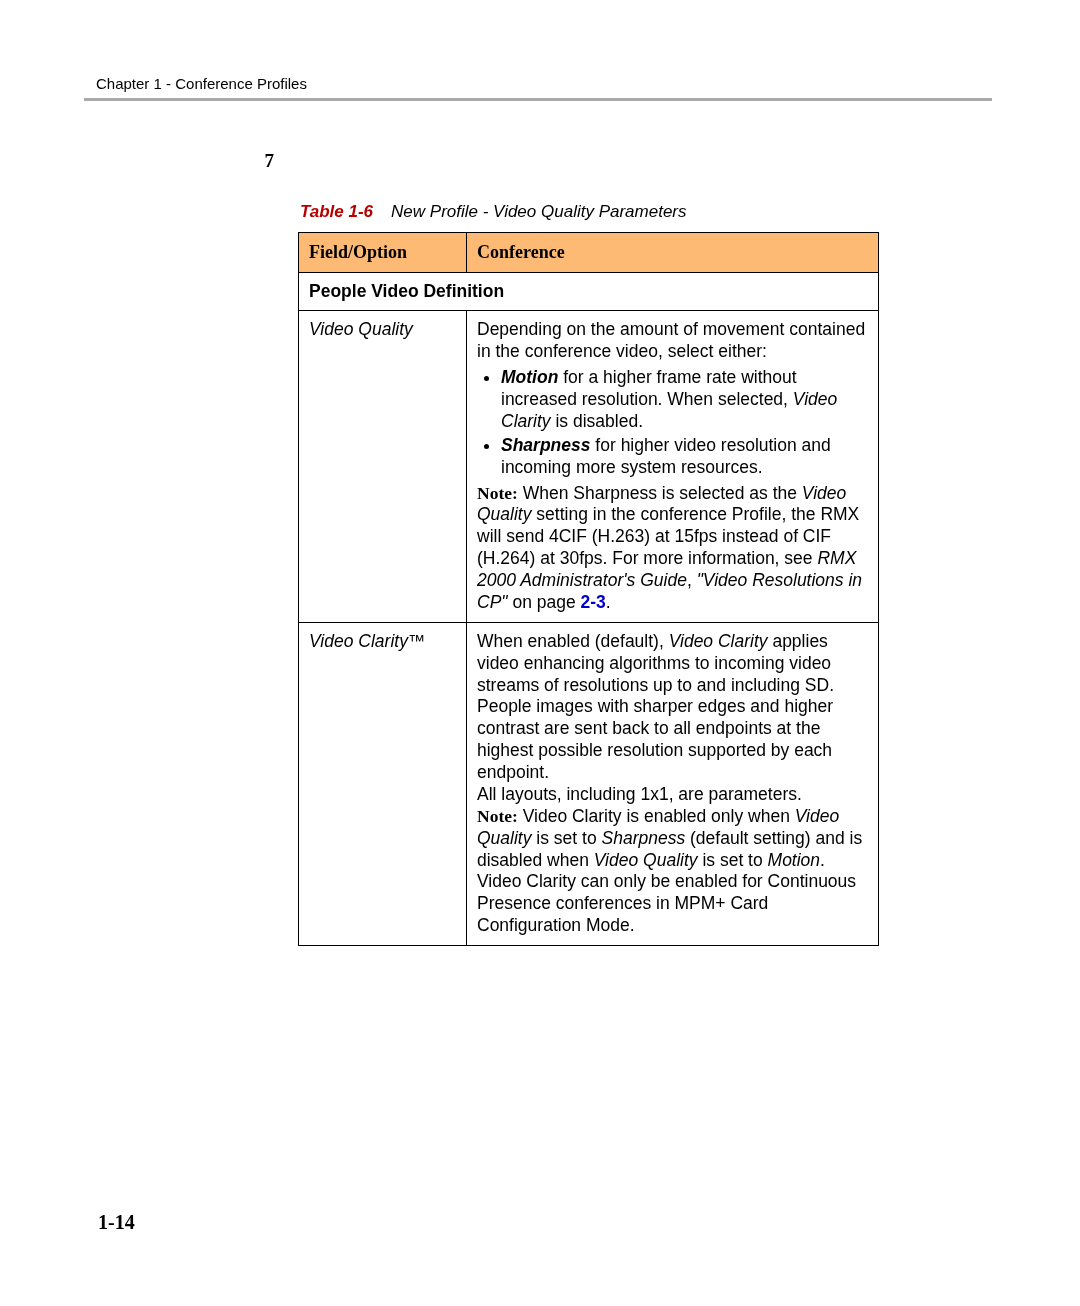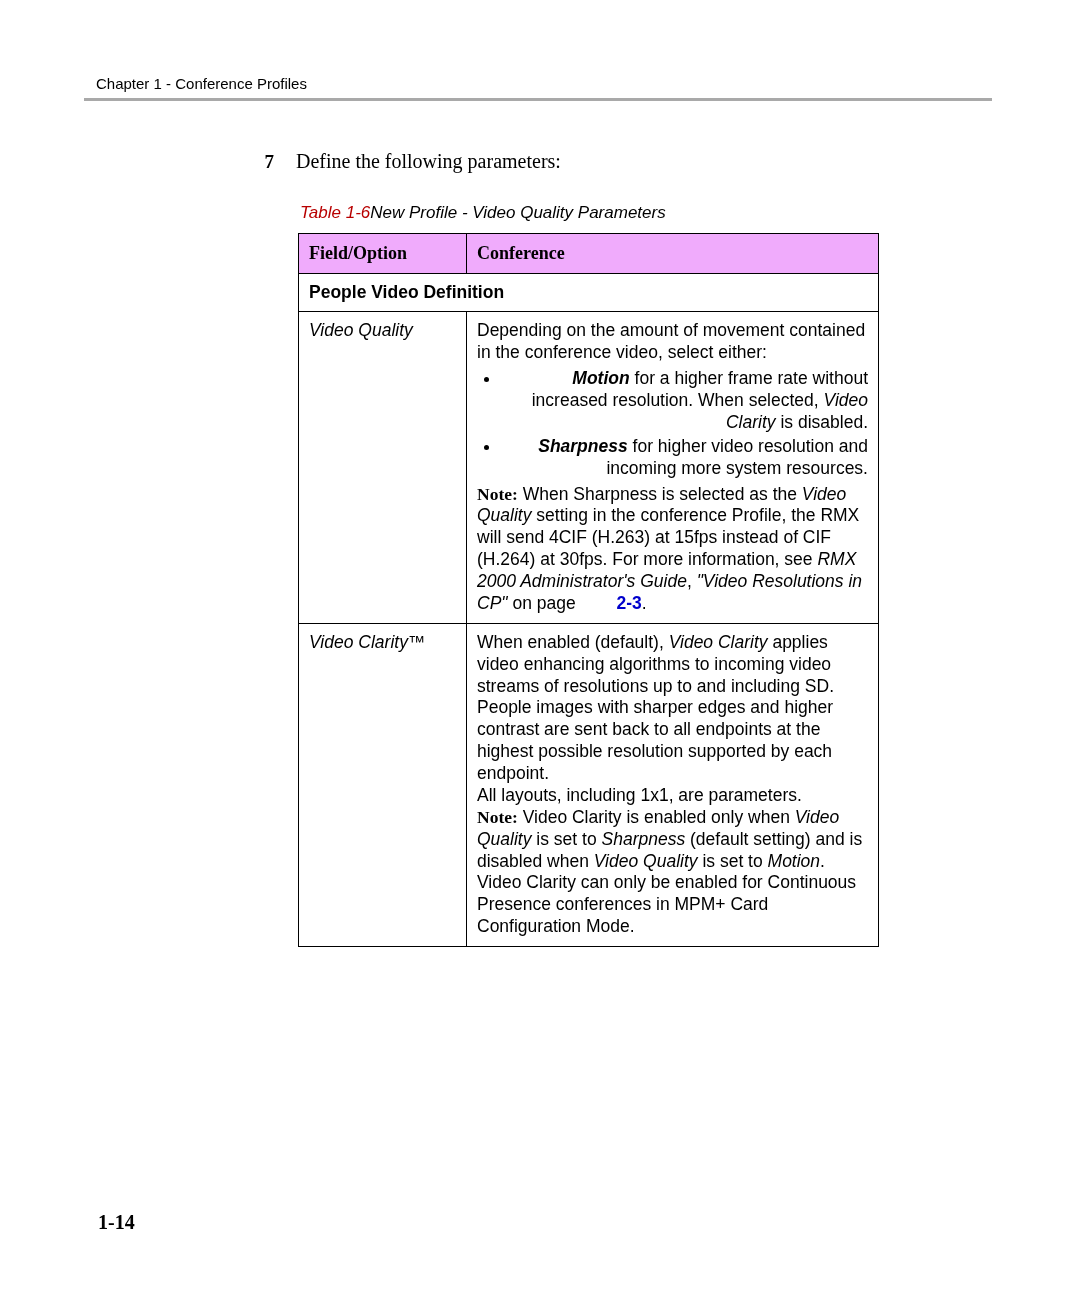--- a/index.html
+++ b/index.html
@@ -55,88 +55,87 @@
     font-size: 20px;
   }
   .caption-row {
     margin-top: 30px;
     margin-bottom: 10px;
     font-size: 17px;
   }
   .caption-label {
     color: #b80000;
     font-style: italic;
-    font-weight: normal;
+    font-weight: bold;
     margin-left: 42px;
+    margin-right: 18px;
   }
   .caption-text {
     font-style: italic;
   }
   table.param-table {
     border-collapse: collapse;
     width: 580px;
     margin-left: 40px;
     table-layout: fixed;
   }
   table.param-table th, table.param-table td {
     border: 1.5px solid #000;
     padding: 8px 10px;
     vertical-align: top;
     font-size: 17.5px;
     line-height: 1.25;
   }
   table.param-table th {
-    background: #f0abfc;
+    background: #fdba74;
     font-family: "Palatino Linotype", Palatino, serif;
     font-weight: bold;
     text-align: left;
     font-size: 18px;
   }
   col.col-field { width: 168px; }
   col.col-desc  { width: 412px; }
   .section-row td {
     font-weight: bold;
   }
   .field-name {
     font-style: italic;
   }
   .desc-block { }
   .desc-block ul {
     margin: 4px 0 4px 0;
     padding-left: 24px;
-    text-align: right;
   }
   .desc-block li {
     margin-bottom: 2px;
   }
   .ital { font-style: italic; }
   .bold-ital { font-weight: bold; font-style: italic; }
   .serif-bold { font-family: "Palatino Linotype", Palatino, serif; font-weight: bold; }
-  .xref { color: #0000cc; font-weight: bold; margin-left: 36px; }
+  .xref { color: #0000cc; font-weight: bold; }
   .page-number {
     position: absolute;
     left: 98px;
     bottom: 72px;
     font-family: "Palatino Linotype", Palatino, serif;
     font-size: 20px;
     font-weight: bold;
   }
 </style>
 </head>
 <body>
 
 <div class="page">
 
   <div class="chapter-header">Chapter 1 - Conference Profiles</div>
   <div class="hr-line"></div>
 
   <div class="content">
     <div class="step-row">
       <div class="step-number">7</div>
-      <div class="step-text">Define the following parameters:</div>
     </div>
 
     <div class="caption-row">
       <span class="caption-label">Table 1-6</span><span class="caption-text">New Profile - Video Quality Parameters</span>
     </div>
 
     <table class="param-table">
       <colgroup>
         <col class="col-field">
         <col class="col-desc">

